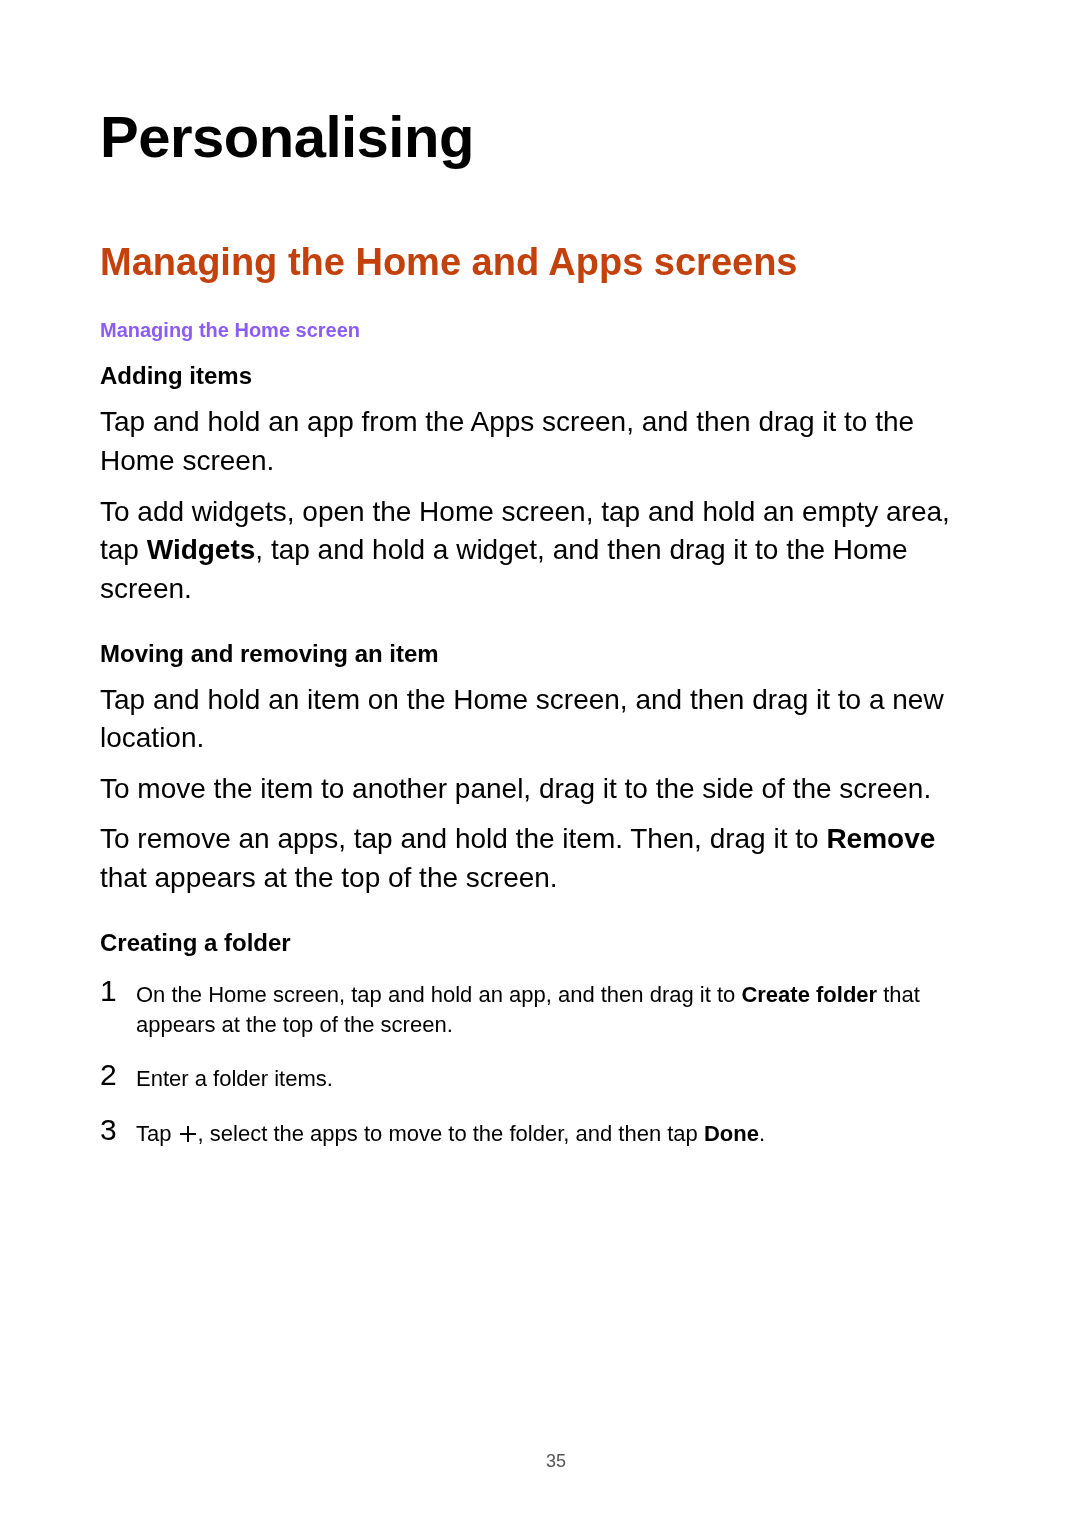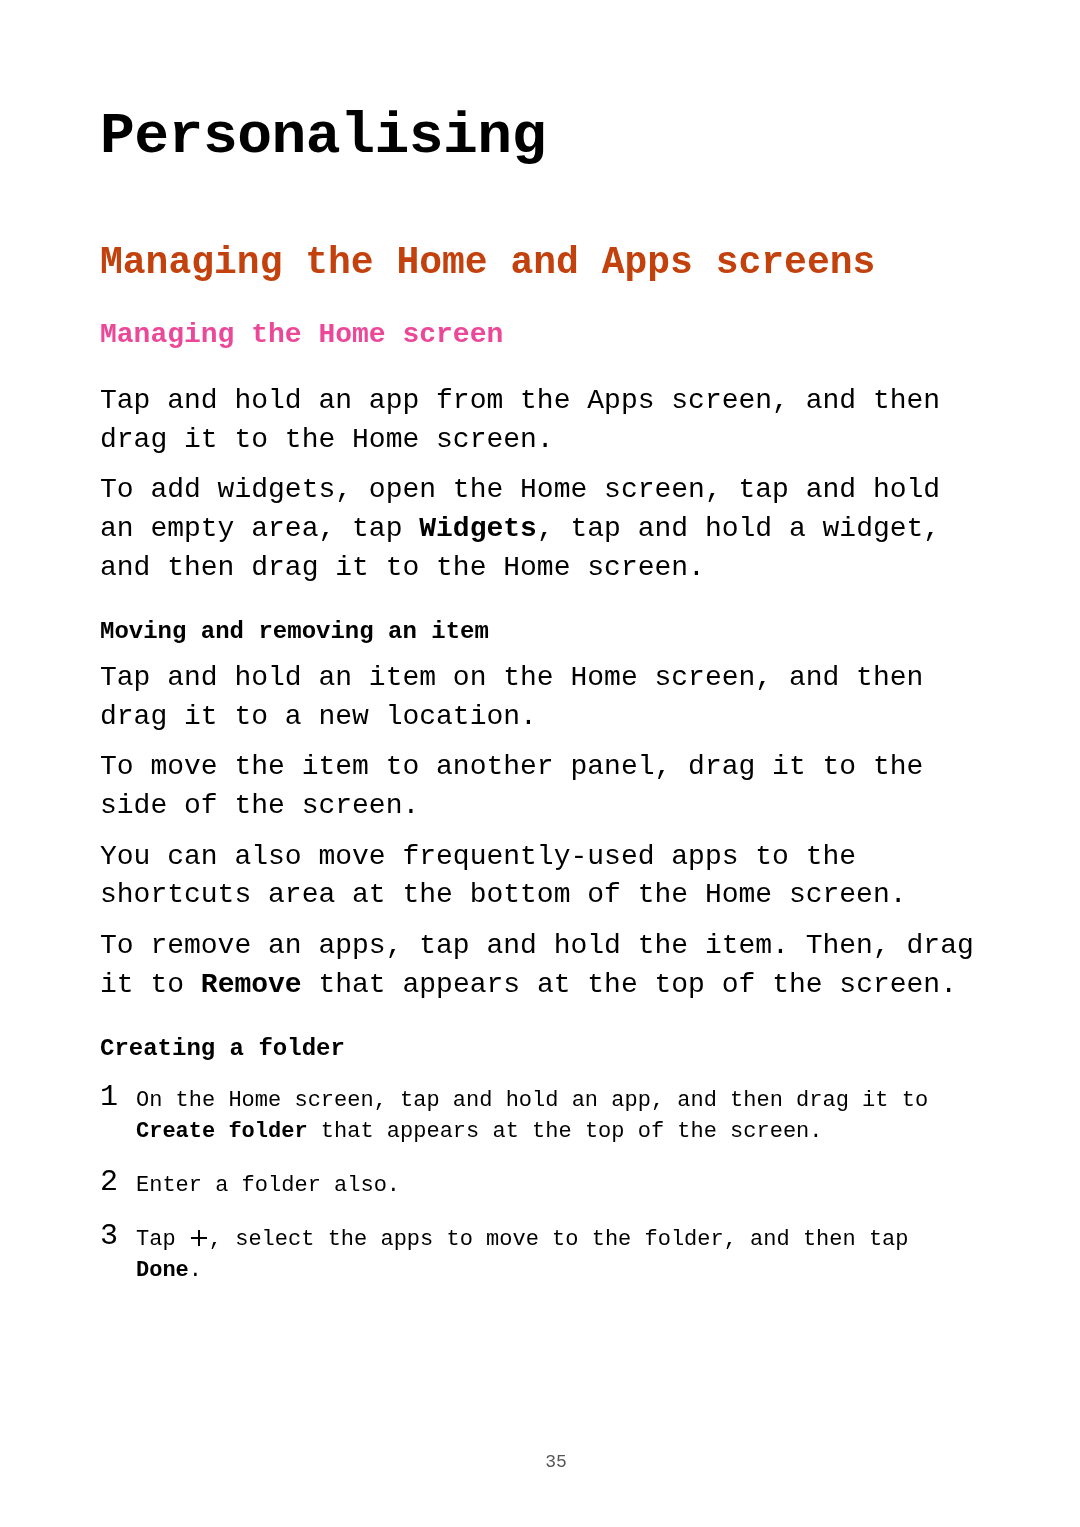--- a/index.html
+++ b/index.html
@@ -6,43 +6,43 @@
     margin: 0;
     padding: 0;
     background: #fff;
     width: 1080px;
   }
   .page {
     box-sizing: border-box;
     width: 1080px;
     height: 1527px;
     padding: 105px 100px 0 100px;
-    font-family: Liberation Mono, monospace;
+    font-family: Liberation Sans, sans-serif;
     color: #000;
     position: relative;
   }
   .h1 {
     font-size: 58px;
     font-weight: 700;
     letter-spacing: -0.5px;
     margin: 0 0 72px 0;
     line-height: 1.1;
   }
   .h2 {
     font-size: 38px;
     font-weight: 700;
     color: #c2410c;
     margin: 0 0 34px 0;
     line-height: 1.15;
   }
   .h3 {
-    font-size: 28px;
+    font-size: 20px;
     font-weight: 700;
-    color: #ec4899;
-    margin: 0 0 30px 0;
+    color: #8b5cf6;
+    margin: 0 0 19px 0;
     line-height: 1.2;
   }
   .h4 {
     font-size: 24px;
     font-weight: 700;
     margin: 0 0 12px 0;
     line-height: 1.25;
   }
   .p {
     font-size: 28px;
@@ -96,45 +96,45 @@
 <body>
 
 <div class="page">
 
   <h1 class="h1">Personalising</h1>
 
   <h2 class="h2">Managing the Home and Apps screens</h2>
 
   <h3 class="h3">Managing the Home screen</h3>
 
+  <h4 class="h4">Adding items</h4>
   <p class="p">Tap and hold an app from the Apps screen, and then drag it to the Home screen.</p>
   <p class="p">
     <span>To add widgets, open the Home screen, tap and hold an empty area, tap </span><b>Widgets</b><span>, tap and hold a widget, and then drag it to the Home screen.</span>
   </p>
 
   <h4 class="h4 block-gap">Moving and removing an item</h4>
   <p class="p">Tap and hold an item on the Home screen, and then drag it to a new location.</p>
   <p class="p">To move the item to another panel, drag it to the side of the screen.</p>
-  <p class="p">You can also move frequently-used apps to the shortcuts area at the bottom of the Home screen.</p>
   <p class="p">
     <span>To remove an apps, tap and hold the item. Then, drag it to </span><b>Remove</b><span> that appears at the top of the screen.</span>
   </p>
 
   <h4 class="h4 block-gap">Creating a folder</h4>
 
   <div class="ol-step" style="margin-top:18px;">
     <div class="step-num">1</div>
     <div class="step-body">
       <span>On the Home screen, tap and hold an app, and then drag it to </span><b>Create folder</b><span> that appears at the top of the screen.</span>
     </div>
   </div>
 
   <div class="ol-step">
     <div class="step-num">2</div>
-    <div class="step-body">Enter a folder also.</div>
+    <div class="step-body">Enter a folder items.</div>
   </div>
 
   <div class="ol-step">
     <div class="step-num">3</div>
     <div class="step-body">
       <span>Tap </span><span class="plus-icon"><svg width="20" height="20" viewBox="0 0 20 20">
             <line x1="10" y1="2" x2="10" y2="18" stroke="#000" stroke-width="2"></line>
             <line x1="2" y1="10" x2="18" y2="10" stroke="#000" stroke-width="2"></line>
           </svg></span><span>, select the apps to move to the folder, and then tap </span><b>Done</b><span>.</span>
     </div>

